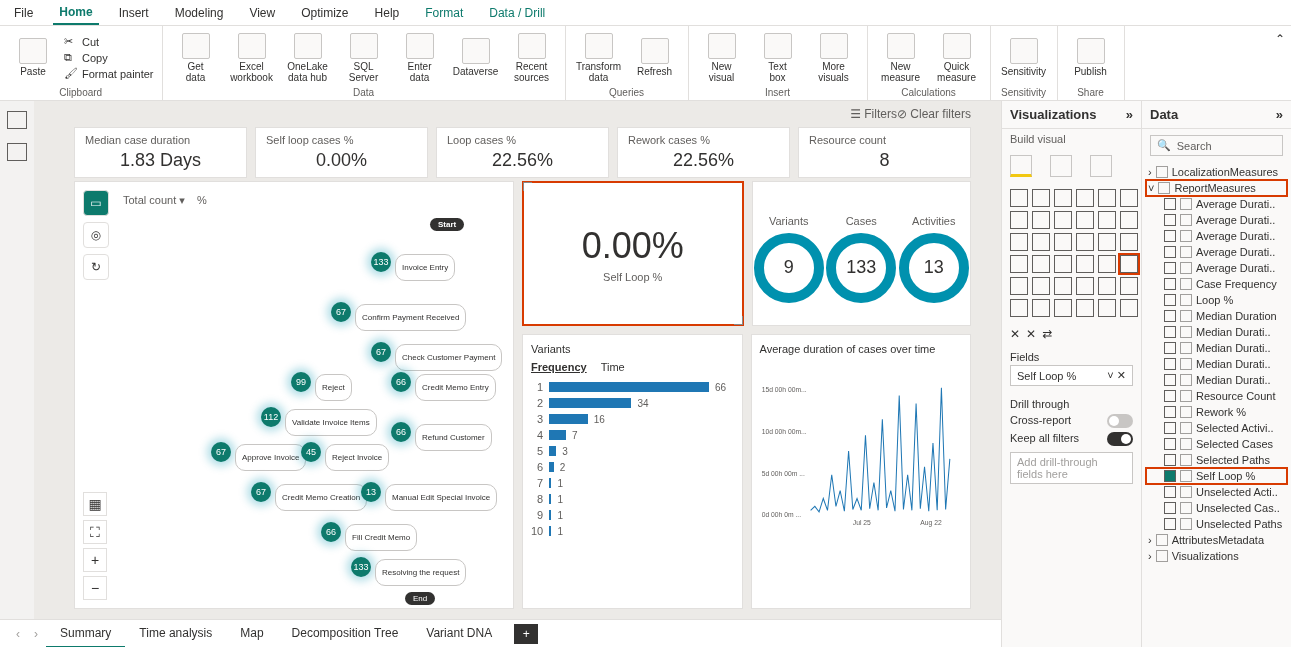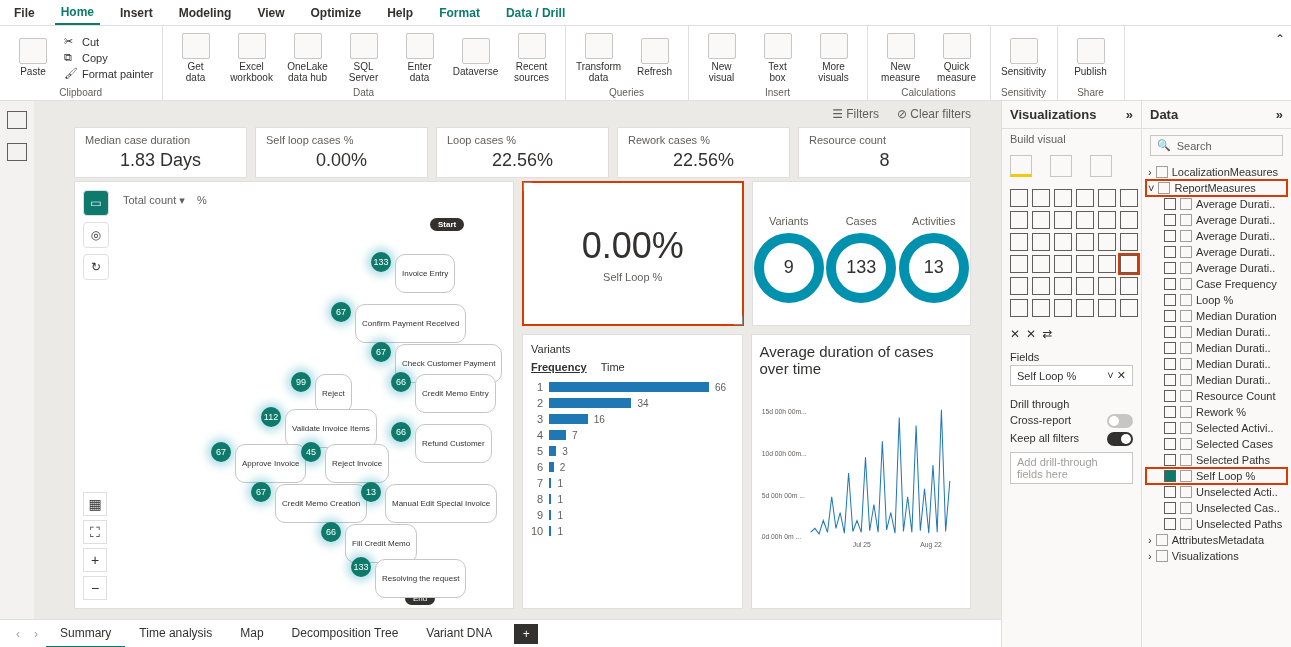--- a/index.html
+++ b/index.html
@@ -1,20 +1,20 @@
 <!DOCTYPE html>
 <html><head>
 <meta charset="utf-8">
 <style>
   * { box-sizing: border-box; margin: 0; padding: 0; }
   body { font-family: "Segoe UI", Arial, sans-serif; font-size: 12px; color: #323130; background: #f3f2f1; width: 1291px; height: 647px; overflow: hidden; position: relative; }
   
   
   .menubar { display: flex; align-items: center; background: #fff; border-bottom: 1px solid #e1dfdd; height: 26px; padding: 0 8px; gap: 14px; }
-  .menubar span { cursor: pointer; padding: 4px 6px; font-weight: bold; }
+  .menubar span { cursor: pointer; padding: 4px 6px; }
   .menubar .active { color: #0d7a6c; border-bottom: 2px solid #0d7a6c; font-weight: 600; }
   .menubar .teal { color: #0d7a6c; }
   
   
   .ribbon { display: flex; background: #fff; height: 75px; border-bottom: 1px solid #e1dfdd; position: relative; }
   .ribbon-group { display: flex; flex-direction: column; border-right: 1px solid #e1dfdd; padding: 4px 8px 2px; }
   .ribbon-group-body { display: flex; gap: 6px; flex: 1; }
   .ribbon-group-label { text-align: center; font-size: 10px; color: #605e5c; margin-top: 2px; }
   .ribbon-btn { display: flex; flex-direction: column; align-items: center; justify-content: center; width: 50px; cursor: pointer; font-size: 10px; text-align: center; }
   .ribbon-btn .ricon { width: 28px; height: 26px; border: 1px solid #c8c6c4; border-radius: 2px; margin-bottom: 2px; background: #faf9f8; }
@@ -31,21 +31,21 @@
   .canvas { position: absolute; left: 34px; top: 101px; right: 290px; bottom: 28px; background: #eceae7; overflow: hidden; }
   .report { position: relative; width: 100%; height: 100%; }
   
   
   .kpirow { position: absolute; top: 26px; left: 40px; right: 30px; display: flex; gap: 8px; }
   .kpi { flex: 1; background: #fff; border: 1px solid #e1dfdd; padding: 6px 10px; }
   .kpi-label { font-size: 11px; color: #605e5c; }
   .kpi-val { font-size: 18px; text-align: center; margin-top: 4px; }
   
   
-  .filterrow { position: absolute; top: 6px; right: 30px; display: flex; gap: 18px; font-size: 12px; }
+  .filterrow { position: absolute; top: 6px; right: 30px; display: flex; font-size: 12px; }
   .filterrow span { cursor: pointer; color: #605e5c; }
   
   
   .midrow { position: absolute; top: 80px; left: 40px; right: 30px; bottom: 10px; display: flex; gap: 8px; }
   .processmap { width: 440px; background: #fff; border: 1px solid #e1dfdd; position: relative; overflow: hidden; }
   .rightcol { flex: 1; display: flex; flex-direction: column; gap: 8px; }
   .toprow2 { display: flex; gap: 8px; height: 145px; }
   .selfloop-card { flex: 1; background: #fff; border: 2px solid #d83b01; display: flex; flex-direction: column; align-items: center; justify-content: center; position: relative; }
   .selfloop-card::before, .selfloop-card::after { content: ""; position: absolute; width: 8px; height: 8px; border: 1px solid #888; }
   .selfloop-card::before { top: -1px; left: -1px; border-right: none; border-bottom: none; }
@@ -59,31 +59,31 @@
   .bottrow { display: flex; gap: 8px; flex: 1; }
   .variants-card { flex: 1; background: #fff; border: 1px solid #e1dfdd; padding: 8px; font-size: 11px; position: relative; }
   .variants-card .title { margin-bottom: 6px; }
   .variants-card .tabs { display: flex; gap: 14px; font-size: 11px; margin-bottom: 8px; }
   .variants-card .tabs .active { text-decoration: underline; font-weight: 600; }
   .bar-row { display: flex; align-items: center; gap: 6px; margin-bottom: 4px; }
   .bar-row .idx { width: 12px; text-align: right; color: #605e5c; }
   .bar-row .bar { height: 10px; background: #1f77b4; }
   .bar-row .val { font-size: 10px; color: #605e5c; }
   .timechart { flex: 1; background: #fff; border: 1px solid #e1dfdd; padding: 8px; position: relative; }
-  .timechart .title { font-size: 15px; margin-bottom: 6px; }
+  .timechart .title { font-size: 11px; margin-bottom: 6px; }
   
   
   .pm-toolbar-left { position: absolute; left: 8px; top: 8px; display: flex; flex-direction: column; gap: 6px; }
   .pm-toolbar-left div { width: 26px; height: 26px; border: 1px solid #e1dfdd; border-radius: 4px; display: flex; align-items: center; justify-content: center; cursor: pointer; }
   .pm-toolbar-left .active { background: #0d7a6c; color: #fff; }
   .pm-dropdown { position: absolute; left: 48px; top: 12px; font-size: 11px; color: #605e5c; }
   .pm-zoom { position: absolute; left: 8px; bottom: 8px; display: flex; flex-direction: column; gap: 4px; }
   .pm-zoom div { width: 24px; height: 24px; border: 1px solid #e1dfdd; display: flex; align-items: center; justify-content: center; cursor: pointer; font-size: 14px; }
   .pm-graph { position: absolute; left: 80px; top: 30px; right: 10px; bottom: 10px; }
-  .pm-node { position: absolute; background: #fff; border: 1px solid #c8c6c4; border-radius: 10px; font-size: 8px; padding: 14px 6px; white-space: nowrap; }
+  .pm-node { position: absolute; background: #fff; border: 1px solid #c8c6c4; border-radius: 10px; font-size: 8px; padding: 8px 6px; white-space: nowrap; }
   .pm-badge { position: absolute; background: #0d7a6c; color: #fff; border-radius: 50%; width: 20px; height: 20px; font-size: 9px; display: flex; align-items: center; justify-content: center; box-shadow: 0 0 8px 4px rgba(0,145,174,0.3); }
   .pm-start, .pm-end { position: absolute; background: #323130; color: #fff; border-radius: 10px; font-size: 8px; padding: 2px 8px; }
   
   
   .tabsbar { position: absolute; left: 0; bottom: 0; right: 290px; height: 28px; background: #fff; border-top: 1px solid #e1dfdd; display: flex; align-items: center; padding-left: 10px; gap: 2px; }
   .tabsbar .nav { width: 16px; text-align: center; cursor: pointer; color: #a19f9d; }
   .tabsbar .tab { padding: 6px 14px; font-size: 12px; cursor: pointer; border-bottom: 2px solid transparent; }
   .tabsbar .tab.active { border-bottom: 2px solid #0d7a6c; background: #fff; }
   .tabsbar .add { width: 24px; height: 20px; background: #323130; color: #fff; display: flex; align-items: center; justify-content: center; cursor: pointer; margin-left: 6px; }
   

